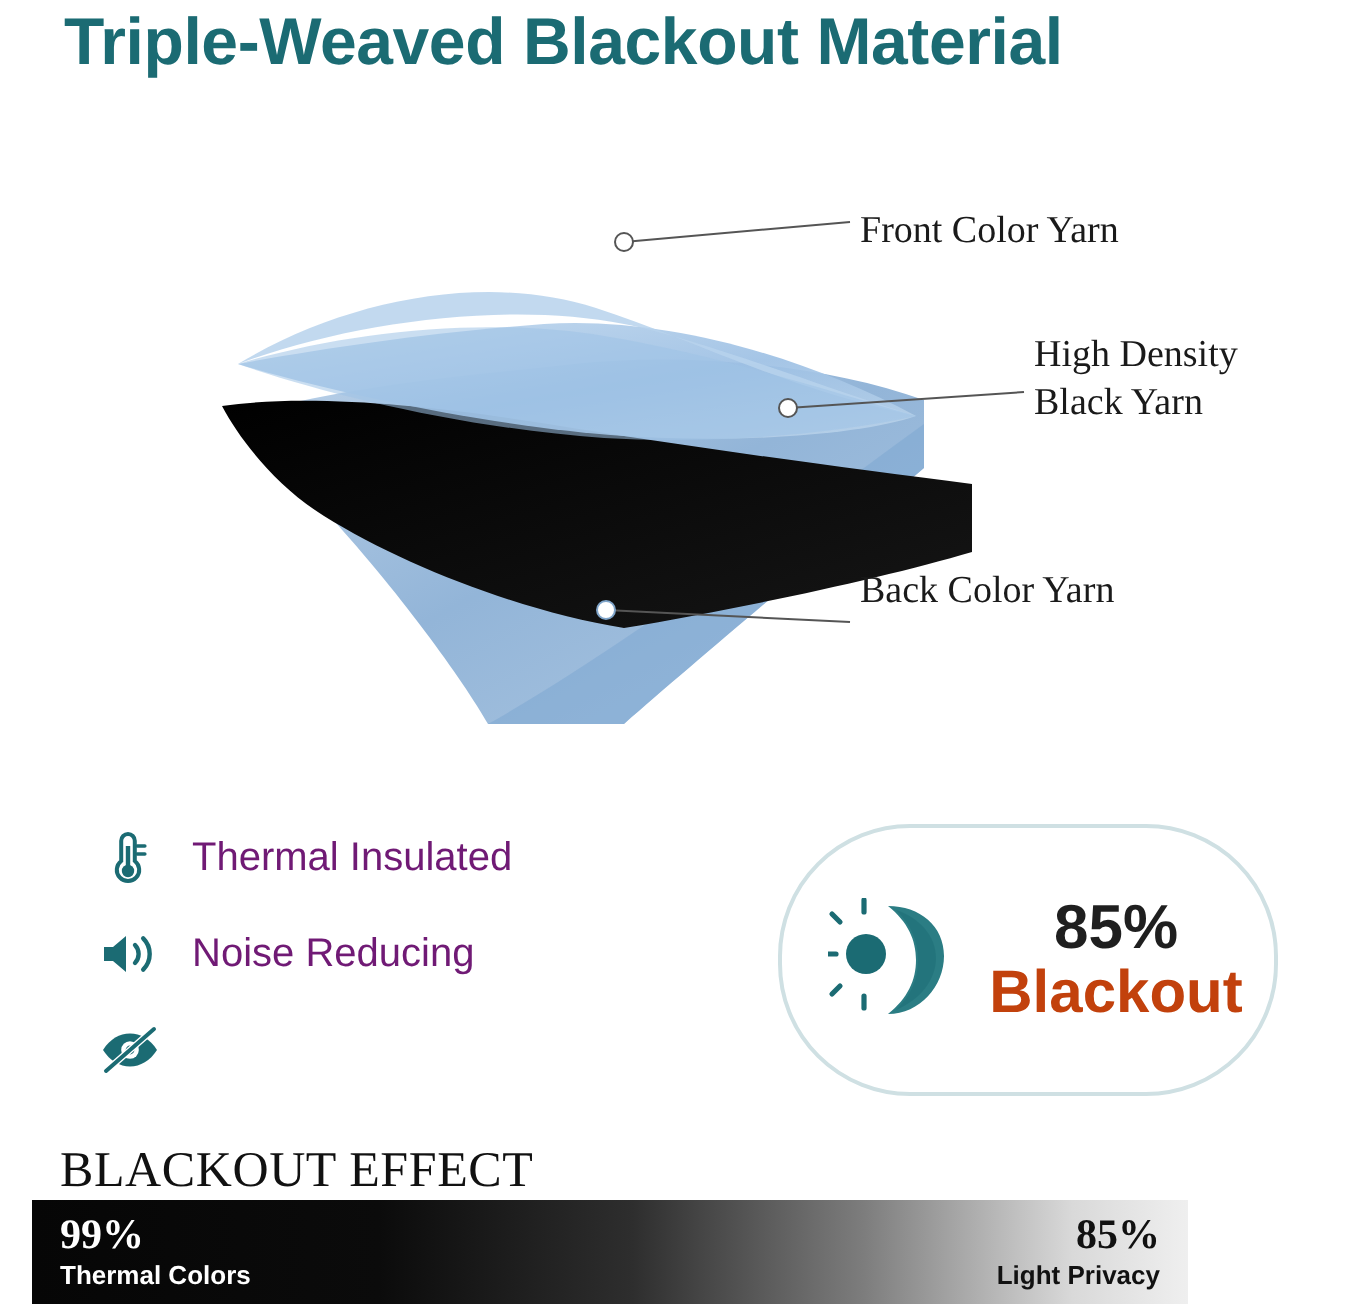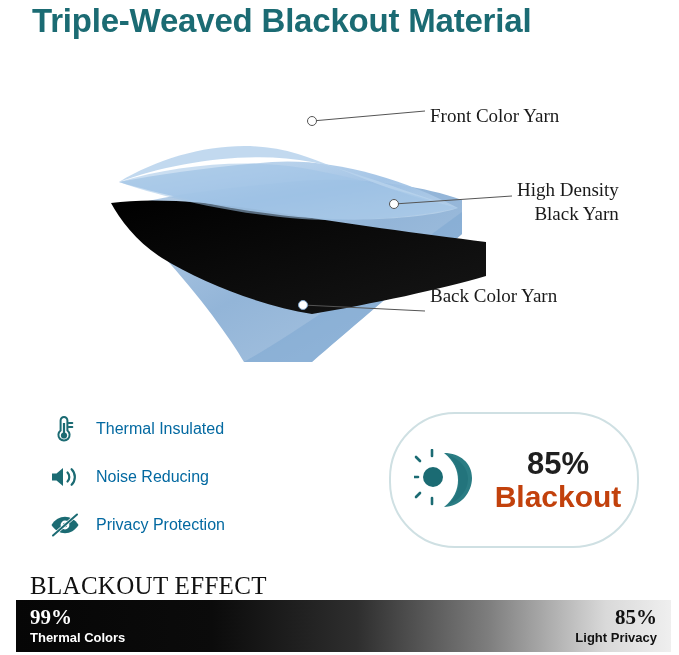--- a/index.html
+++ b/index.html
@@ -42,21 +42,21 @@
 
   .callout-text {
     position: absolute;
     font-family: "Liberation Serif", serif;
     font-size: 19px;
     color: #1a1a1a;
     white-space: nowrap;
     line-height: 24px;
   }
   #callout-front { left: 418px; top: 42px; }
-  #callout-high  { left: 505px; top: 116px; text-align: right; }
+  #callout-high  { left: 505px; top: 104px; }
   #callout-back  { left: 418px; top: 222px; }
 
   
   .features {
     position: absolute;
     left: 48px;
     top: 405px;
     width: 320px;
   }
   .feature-row {
@@ -68,22 +68,22 @@
     width: 34px;
     height: 34px;
     flex: 0 0 34px;
     display: flex;
     align-items: center;
     justify-content: center;
     color: #1b6b73;
   }
   .feature-label {
     font-family: "Liberation Sans", sans-serif;
-    font-size: 16px;
-    color: #0369a1;
+    font-size: 20px;
+    color: #701a75;
     margin-left: 14px;
     white-space: nowrap;
   }
 
   
   .badge {
     position: absolute;
     left: 389px;
     top: 412px;
     width: 246px;
@@ -132,21 +132,21 @@
     font-family: "Liberation Serif", serif;
     font-size: 25px;
     color: #111111;
     letter-spacing: 0.3px;
     white-space: nowrap;
   }
   .effect-bar {
     position: absolute;
     left: 16px;
     top: 600px;
-    width: 655px;
+    width: 578px;
     height: 52px;
     background: linear-gradient(to right, #060606 0%, #0b0b0b 30%, #2e2e2e 52%, #7d7d7d 72%, #d9d9d9 90%, #efefef 100%);
   }
   .effect-left {
     position: absolute;
     left: 14px;
     top: 4px;
     color: #ffffff;
     text-align: left;
   }
@@ -258,21 +258,20 @@
   <div class="feature-row">
     <span class="feature-icon">
       <svg width="32" height="26" viewBox="0 0 32 26" xmlns="http://www.w3.org/2000/svg">
         <path d="M2.5 13C6 7.5 10.8 4.8 16 4.8S26 7.5 29.5 13C26 18.5 21.2 21.2 16 21.2S6 18.5 2.5 13z" fill="#1b6b73"></path>
         <circle cx="16" cy="13" r="4.4" fill="#ffffff"></circle>
         <circle cx="16" cy="13" r="2.2" fill="#1b6b73"></circle>
         <line x1="4" y1="23.5" x2="28" y2="2.5" stroke="#ffffff" stroke-width="3.4" stroke-linecap="round"></line>
         <line x1="4" y1="23.5" x2="28" y2="2.5" stroke="#1b6b73" stroke-width="2" stroke-linecap="round"></line>
       </svg>
     </span>
-    <span class="feature-label">Privacy Protection</span>
   </div>
 </div>
 
 <div class="badge">
   <span class="badge-icon">
     <svg width="70" height="62" viewBox="0 0 70 62" xmlns="http://www.w3.org/2000/svg">
       <g stroke="#1b6b73" stroke-width="2.6" stroke-linecap="round">
         <line x1="18" y1="7" x2="18" y2="1"></line>
         <line x1="6" y1="12" x2="2" y2="8"></line>
         <line x1="4" y1="28" x2="-1" y2="28"></line>

